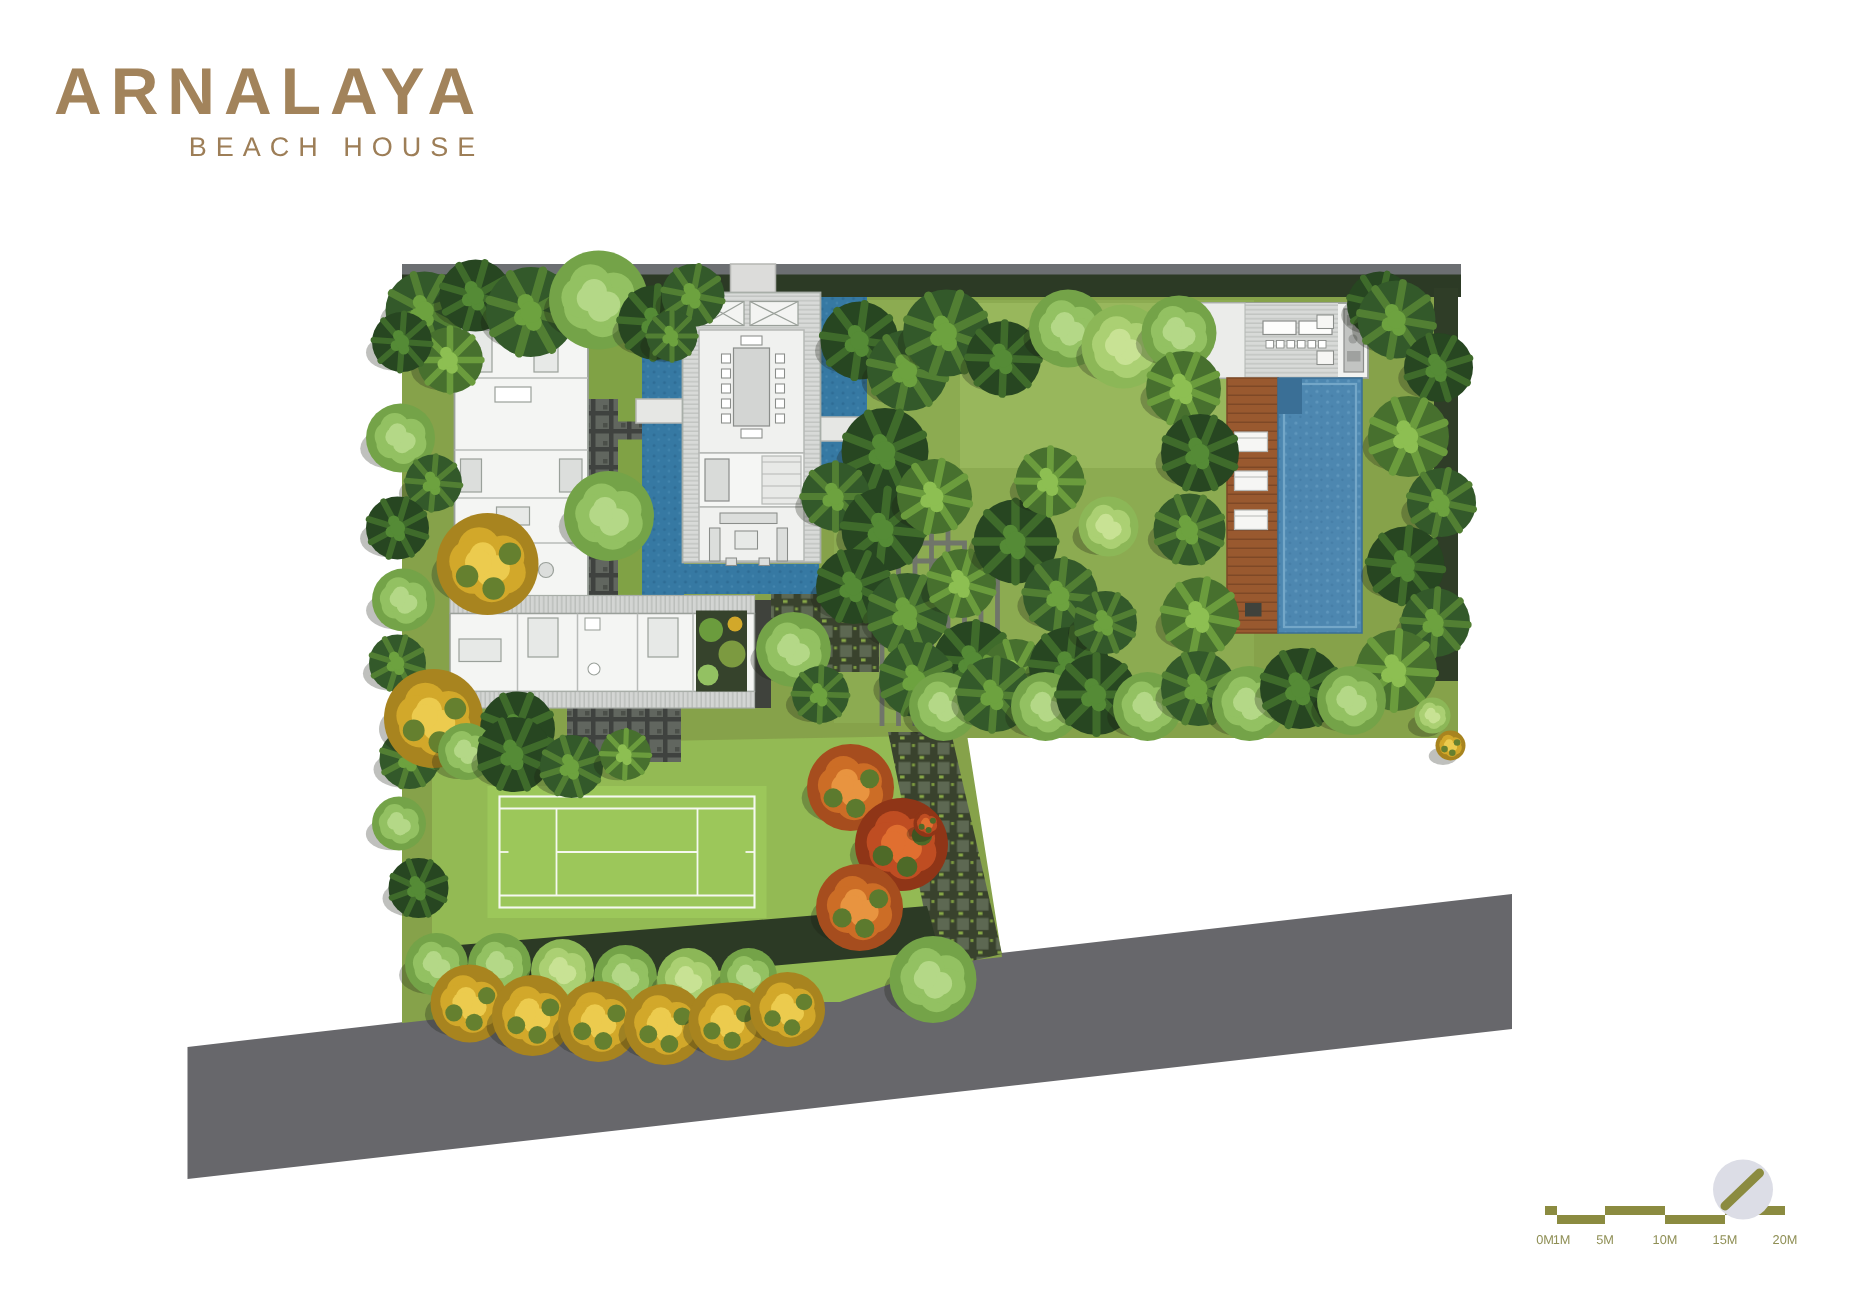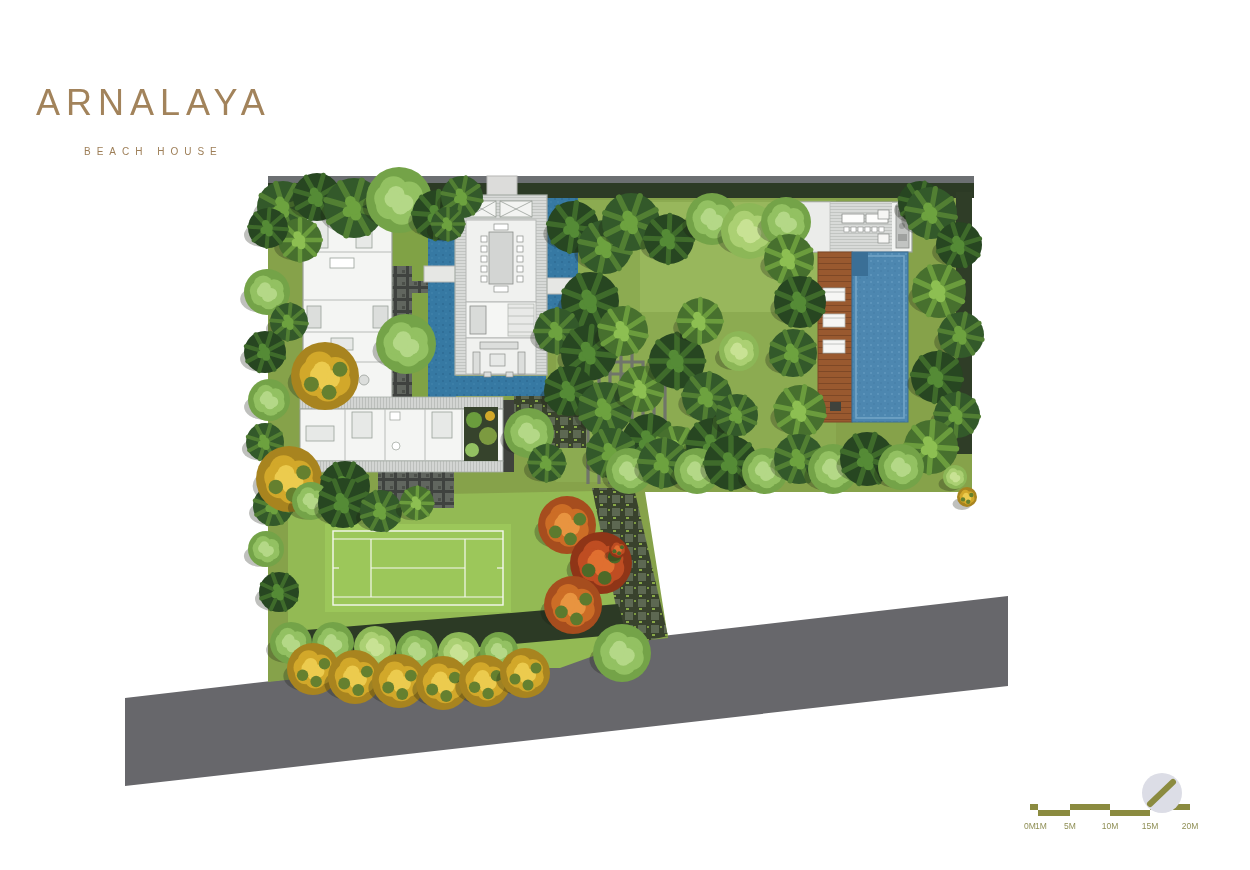--- a/index.html
+++ b/index.html
@@ -1,20 +1,20 @@
 <!DOCTYPE html>
 <html><head>
 <meta charset="utf-8">
 <style>
   html,body{margin:0;padding:0;background:#ffffff;}
   .page{position:relative;width:1250px;height:870px;background:#ffffff;overflow:hidden;
         font-family:"Liberation Sans",sans-serif;}
   .logo{position:absolute;left:36px;top:40px;text-align:center;color:#a2835b;}
-  .logo-title{font-size:36px;font-weight:400;letter-spacing:6px;line-height:1;margin-top:45px;}
-  .logo-subtitle{font-size:10px;letter-spacing:6px;margin-top:25px;color:#9d7e57;}
+  .logo-title{font-size:44px;font-weight:700;letter-spacing:6px;line-height:1;}
+  .logo-subtitle{font-size:18px;letter-spacing:6px;margin-top:4px;color:#9d7e57;text-align:right;}
   svg{position:absolute;left:0;top:0;}
   text{font-family:"Liberation Sans",sans-serif;}
 </style>
 </head>
 <body>
 
 <div class="page">
   <div class="logo">
     <div class="logo-title">ARNALAYA</div>
     <div class="logo-subtitle">BEACH HOUSE</div>

